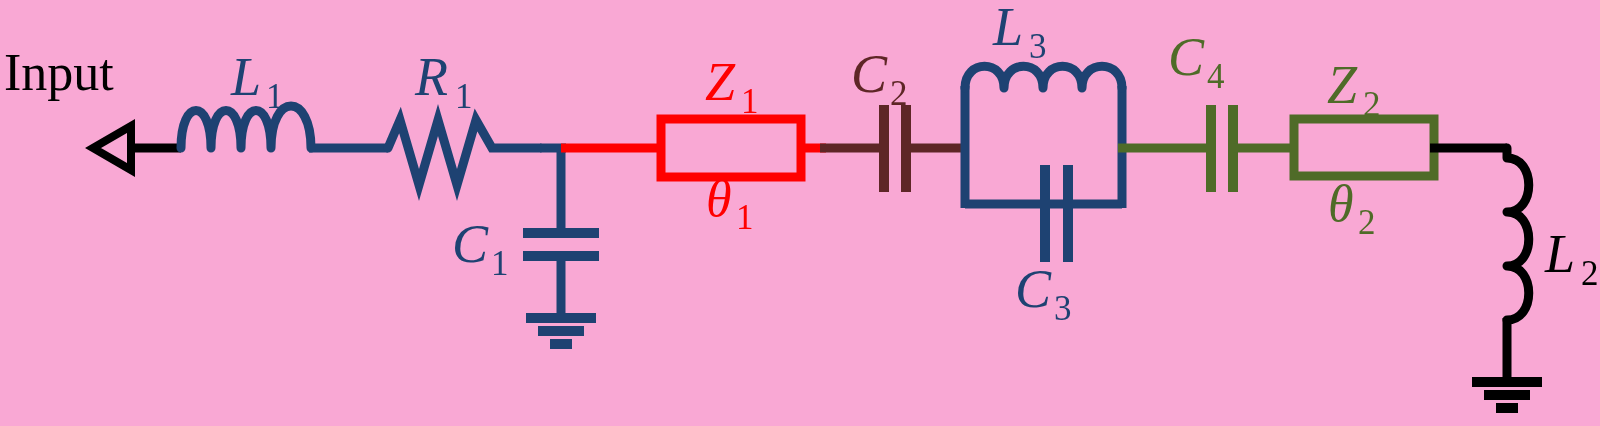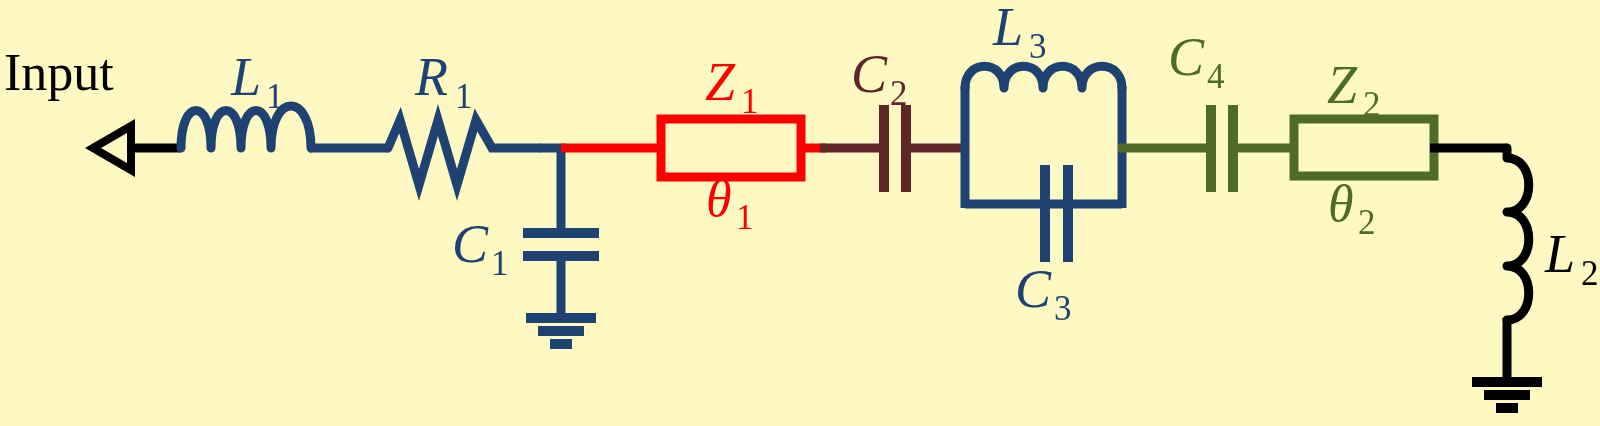--- a/index.html
+++ b/index.html
@@ -8,21 +8,21 @@
     padding: 0;
     background: #ffffff;
   }
   body {
     font-family: "Liberation Serif", serif;
   }
   #canvas {
     position: relative;
     width: 1600px;
     height: 426px;
-    background: #fef9c3;
+    background: #f9a8d4;
     overflow: hidden;
   }
   svg#schematic {
     display: block;
     width: 1600px;
     height: 426px;
   }
   text.lbl {
     font-family: "Liberation Serif", serif;
     font-style: italic;

